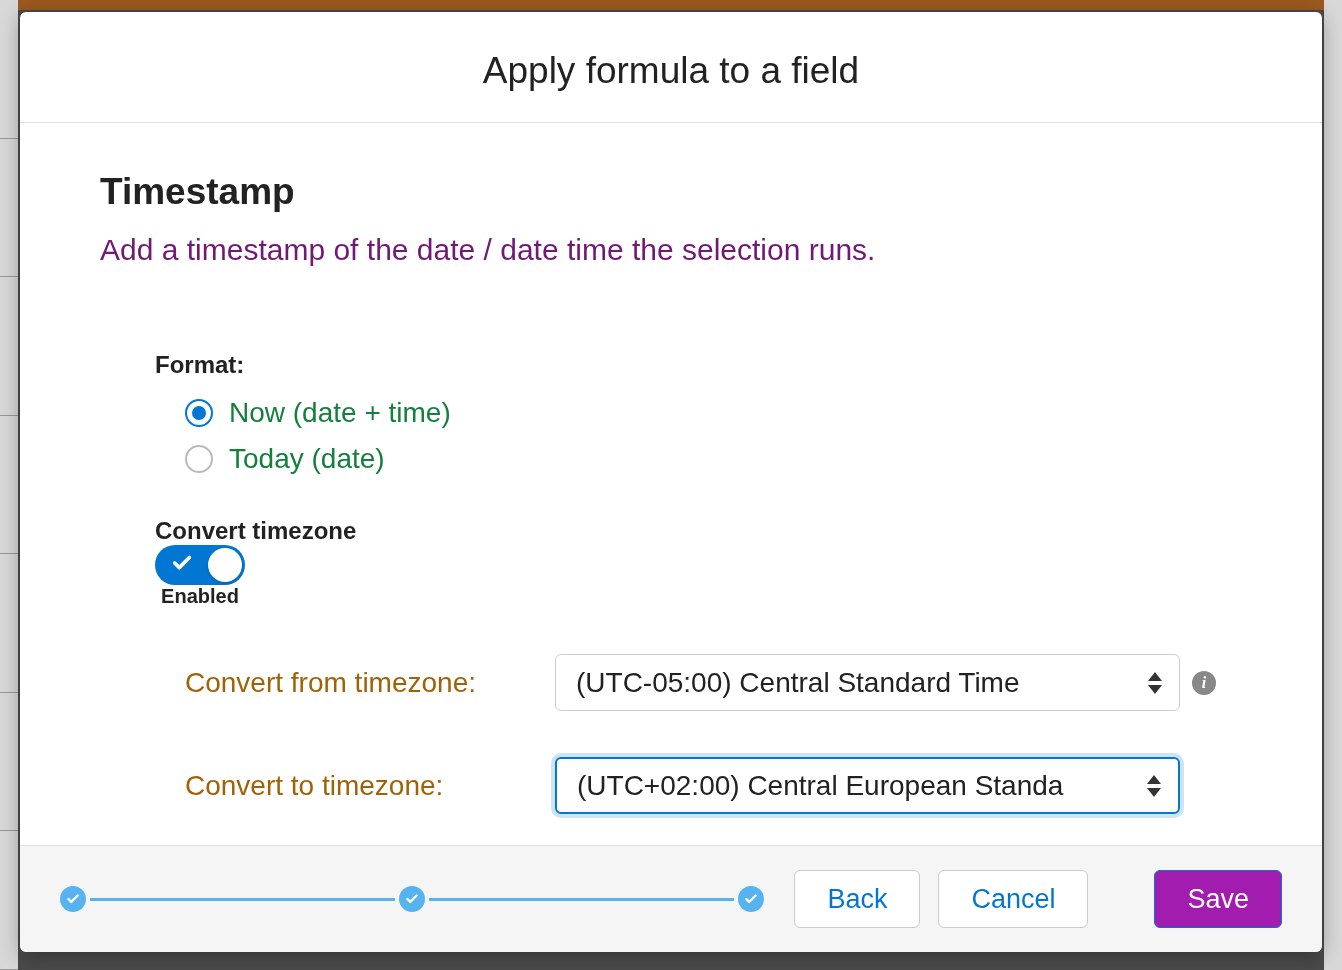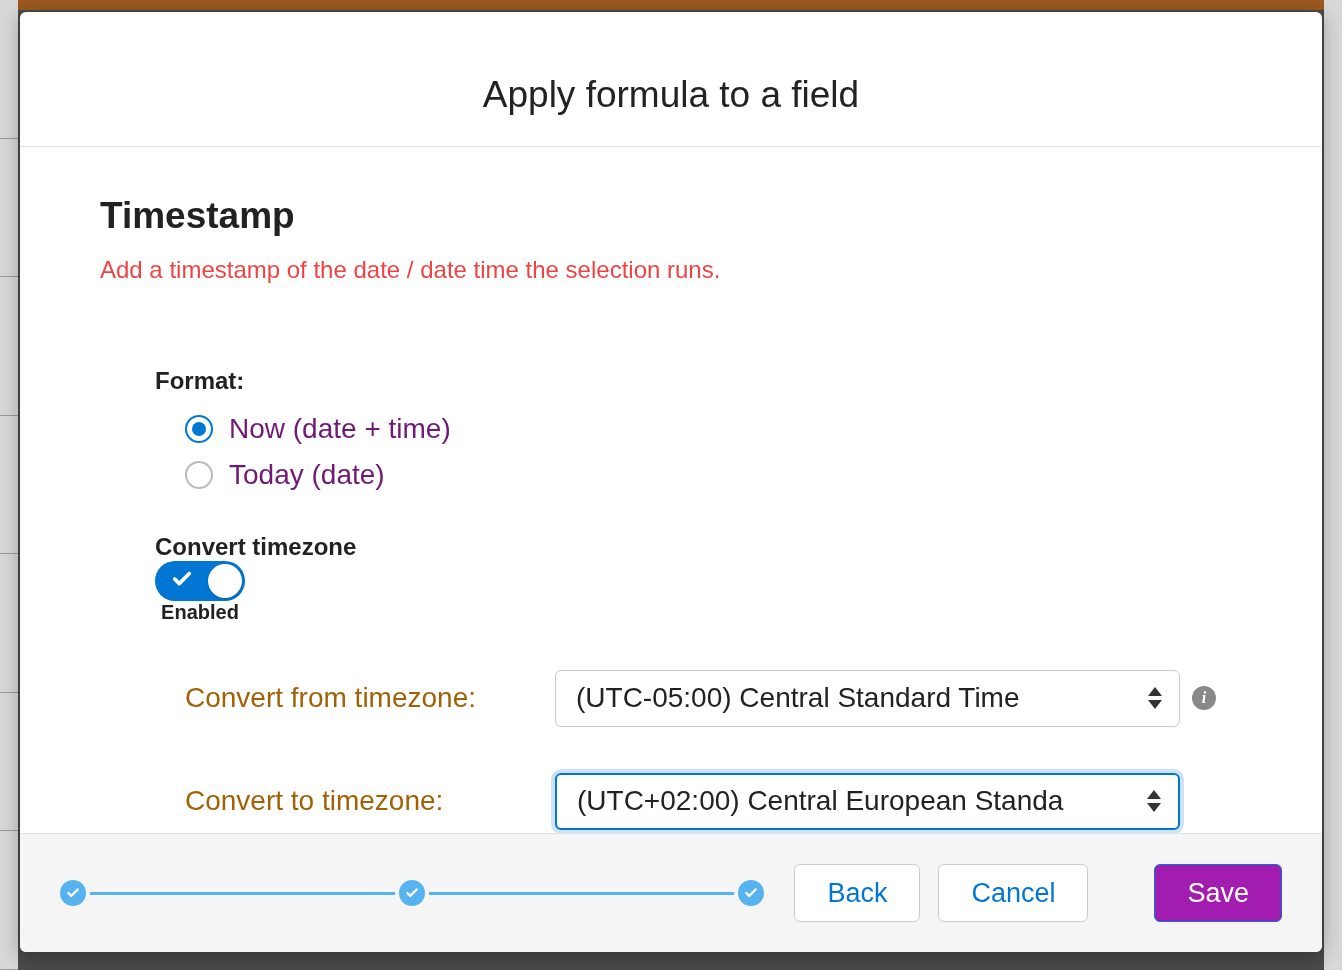--- a/index.html
+++ b/index.html
@@ -35,42 +35,41 @@
       border-radius: 6px;
       box-shadow: 0 4px 20px rgba(0,0,0,0.3);
       display: flex;
       flex-direction: column;
       overflow: hidden;
     }
     .modal-header {
       text-align: center;
       padding: 38px 20px 30px;
       border-bottom: 1px solid #e0e0e0;
-      margin-top: 24px;
     }
     .modal-title {
       font-size: 37px;
       font-weight: 400;
       color: #222;
     }
     .modal-body {
       flex: 1;
       padding: 48px 60px 40px 80px;
       overflow-y: auto;
     }
     .section-title {
       font-size: 37px;
       font-weight: 700;
       color: #222;
       margin-bottom: 16px;
     }
     .section-desc {
-      font-size: 24px;
+      font-size: 30px;
       font-weight: 400;
-      color: #ef4444;
+      color: #701a75;
       line-height: 1.4;
     }
     .form-block {
       margin-top: 80px;
       padding-left: 55px;
     }
     .label-bold {
       font-size: 24px;
       font-weight: 700;
       color: #222;
@@ -100,21 +99,21 @@
       border-color: #0176d3;
     }
     .radio-dot {
       width: 14px;
       height: 14px;
       background: #0176d3;
       border-radius: 50%;
     }
     .radio-label {
       font-size: 28px;
-      color: #701a75;
+      color: #15803d;
     }
     .toggle-row {
       display: flex;
       align-items: flex-start;
       margin-top: 38px;
       flex-direction: column;
     }
     .toggle-row .label-bold {
       margin-bottom: 0;
       margin-right: 22px;
@@ -223,21 +222,21 @@
       justify-content: center;
       font-size: 16px;
       font-weight: 700;
       font-style: italic;
       font-family: Georgia, serif;
       flex-shrink: 0;
     }
     .modal-footer {
       background: #f5f5f5;
       border-top: 1px solid #e0e0e0;
-      padding: 30px 40px;
+      padding: 24px 40px;
       display: flex;
       align-items: center;
       border-radius: 0 0 6px 6px;
     }
     .progress {
       display: flex;
       align-items: center;
       flex: 1;
     }
     .step-dot {

